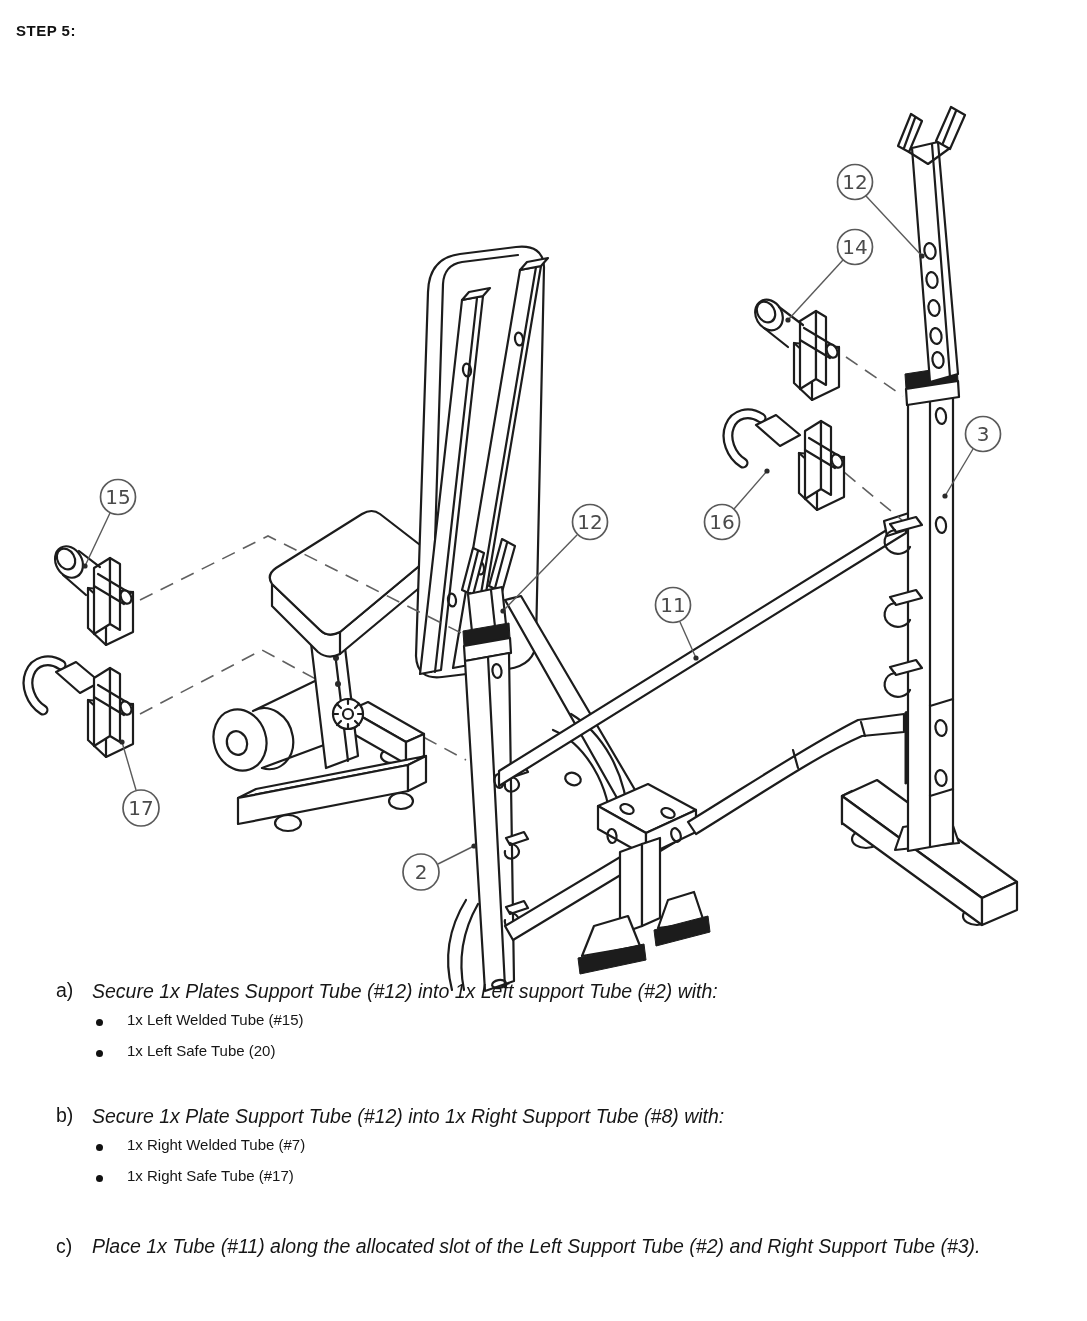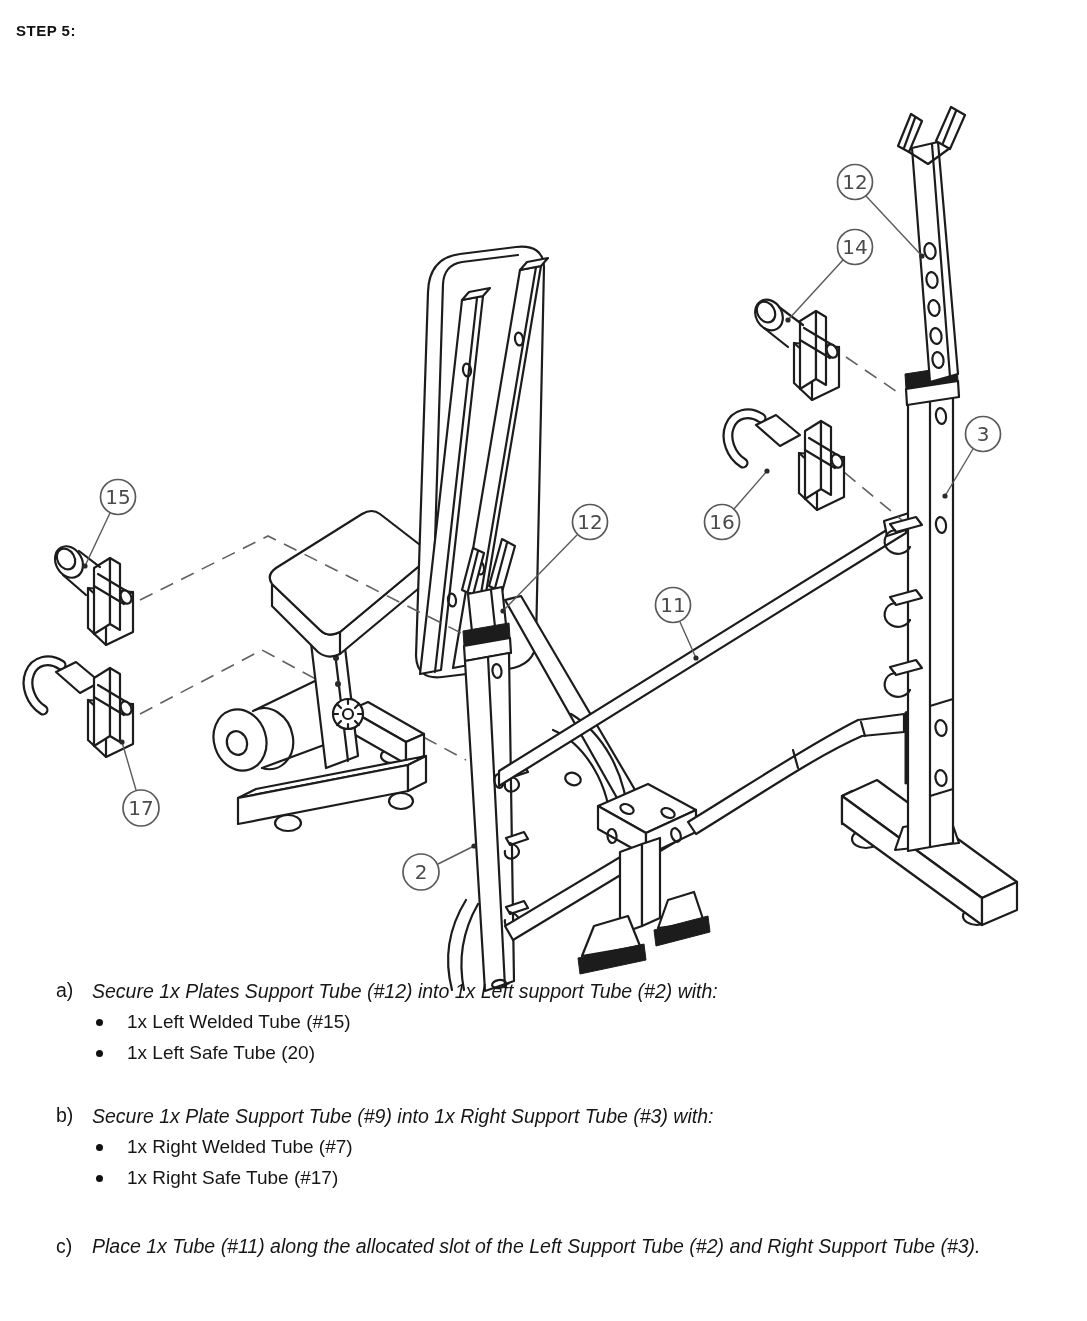--- a/index.html
+++ b/index.html
@@ -22,21 +22,21 @@
   .leader { stroke:#5a5a5a; stroke-width:1.4; fill:none; }
   .dot { fill:#2a2a2a; }
   .callout-circle { fill:#ffffff; stroke:#5a5a5a; stroke-width:1.7; }
   .callout-text { font-family:"DejaVu Sans", sans-serif; font-size:20px; fill:#4a4a4a; text-anchor:middle; }
 
   
   .inst-row { position:absolute; left:56px; display:flex; font-size:19.5px; color:#161616; }
   .inst-label { width:36px; flex:none; }
   .inst-text { width:912px; line-height:35px;font-style:italic; }
   .inst-text.single { line-height:24px; }
-  .bullet-row { position:absolute; left:96px; display:flex; font-size:19px; color:#161616; }
+  .bullet-row { position:absolute; left:96px; display:flex; font-size:15px; color:#161616; }
   .bullet-dot { width:7px; height:7px; border-radius:50%; background:#111; flex:none; margin:8px 24px 0 0; }
 </style>
 </head>
 <body>
 
 <div class="page">
 
   <div class="step-title">STEP 5:</div>
 
   <div class="diagram">
@@ -337,21 +337,21 @@
       <span class="bullet-dot"></span>
       <span>1x Left Welded Tube (#15)</span>
     </div>
     <div class="bullet-row" style="top:1042px">
       <span class="bullet-dot"></span>
       <span>1x Left Safe Tube (20)</span>
     </div>
 
     <div class="inst-row" style="top:1104px">
       <span class="inst-label">b)</span>
-      <span class="inst-text single">Secure 1x Plate Support Tube (#9) into 1x Right Support Tube (#3) with:</span>
+      <span class="inst-text single">Secure 1x Plate Support Tube (#12) into 1x Right Support Tube (#8) with:</span>
     </div>
     <div class="bullet-row" style="top:1136px">
       <span class="bullet-dot"></span>
       <span>1x Right Welded Tube (#7)</span>
     </div>
     <div class="bullet-row" style="top:1167px">
       <span class="bullet-dot"></span>
       <span>1x Right Safe Tube (#17)</span>
     </div>
 

